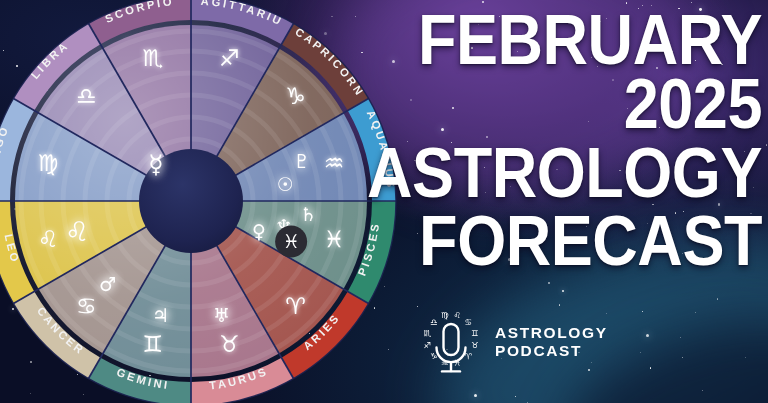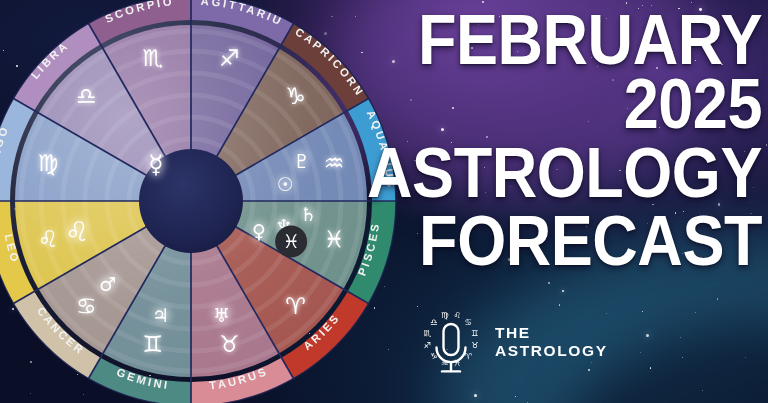--- a/index.html
+++ b/index.html
@@ -426,18 +426,18 @@
             <text x="26.66" y="56.67">♒</text>
             <text x="15.68" y="50.32">♑</text>
             <text x="9.33" y="39.34">♐</text>
             <text x="9.33" y="26.66">♏</text>
             <text x="15.68" y="15.68">♎</text>
             <text x="26.66" y="9.33">♍</text>
           </g>
       </svg>
     </div>
     <div class="words">
-      <span>THE</span>
       <span>ASTROLOGY</span>
+      <span>PODCAST</span>
     </div>
   </div>
 
 </div>
 
 </body></html>

